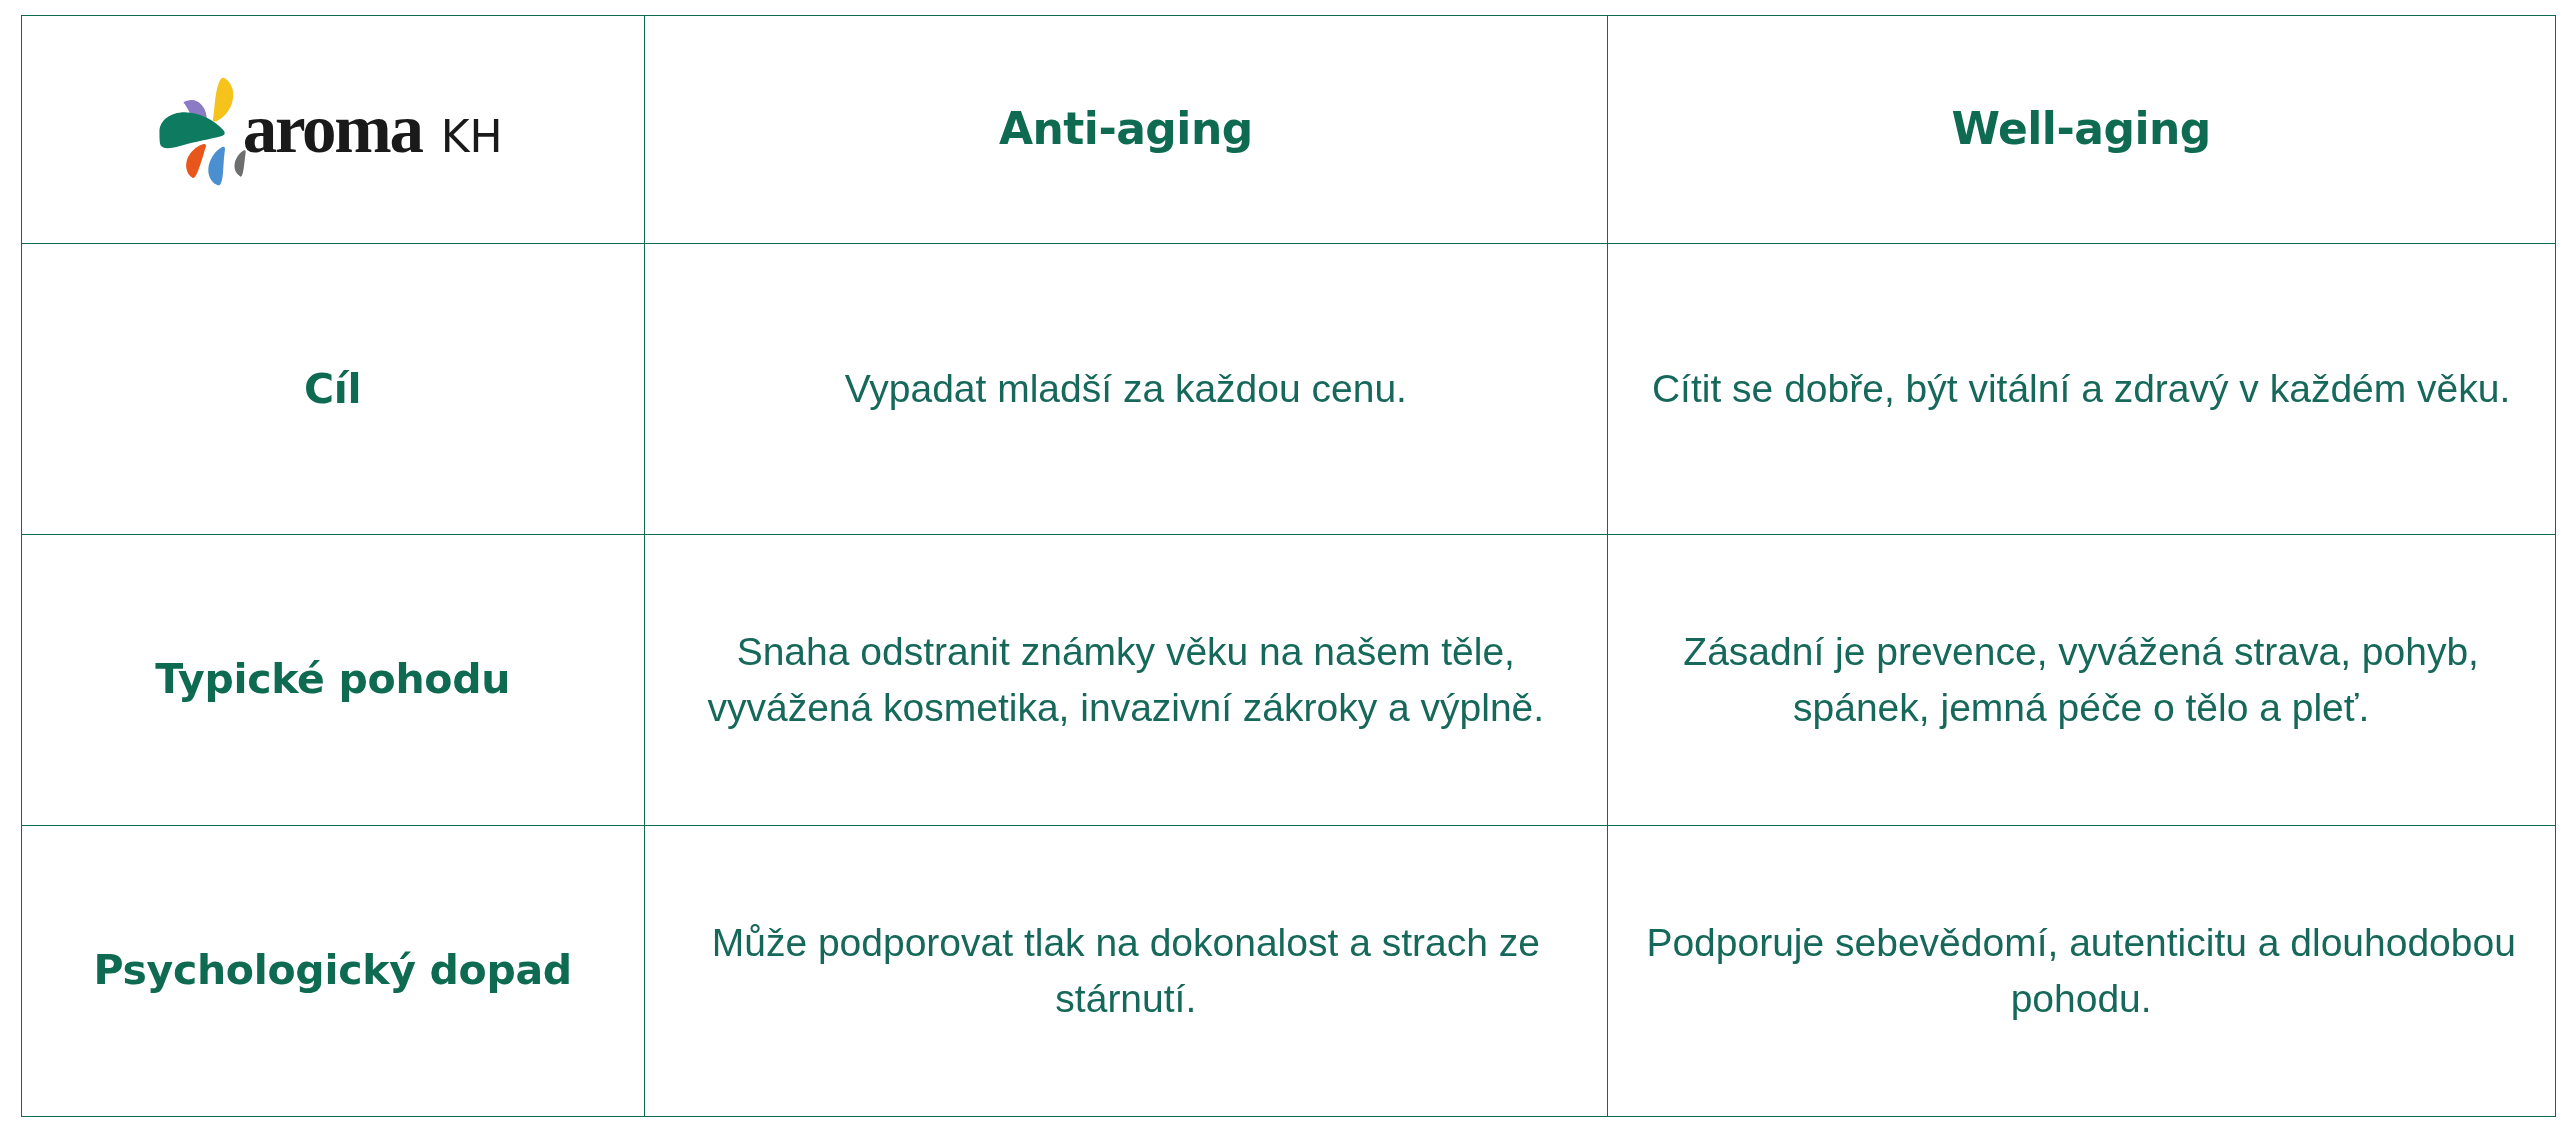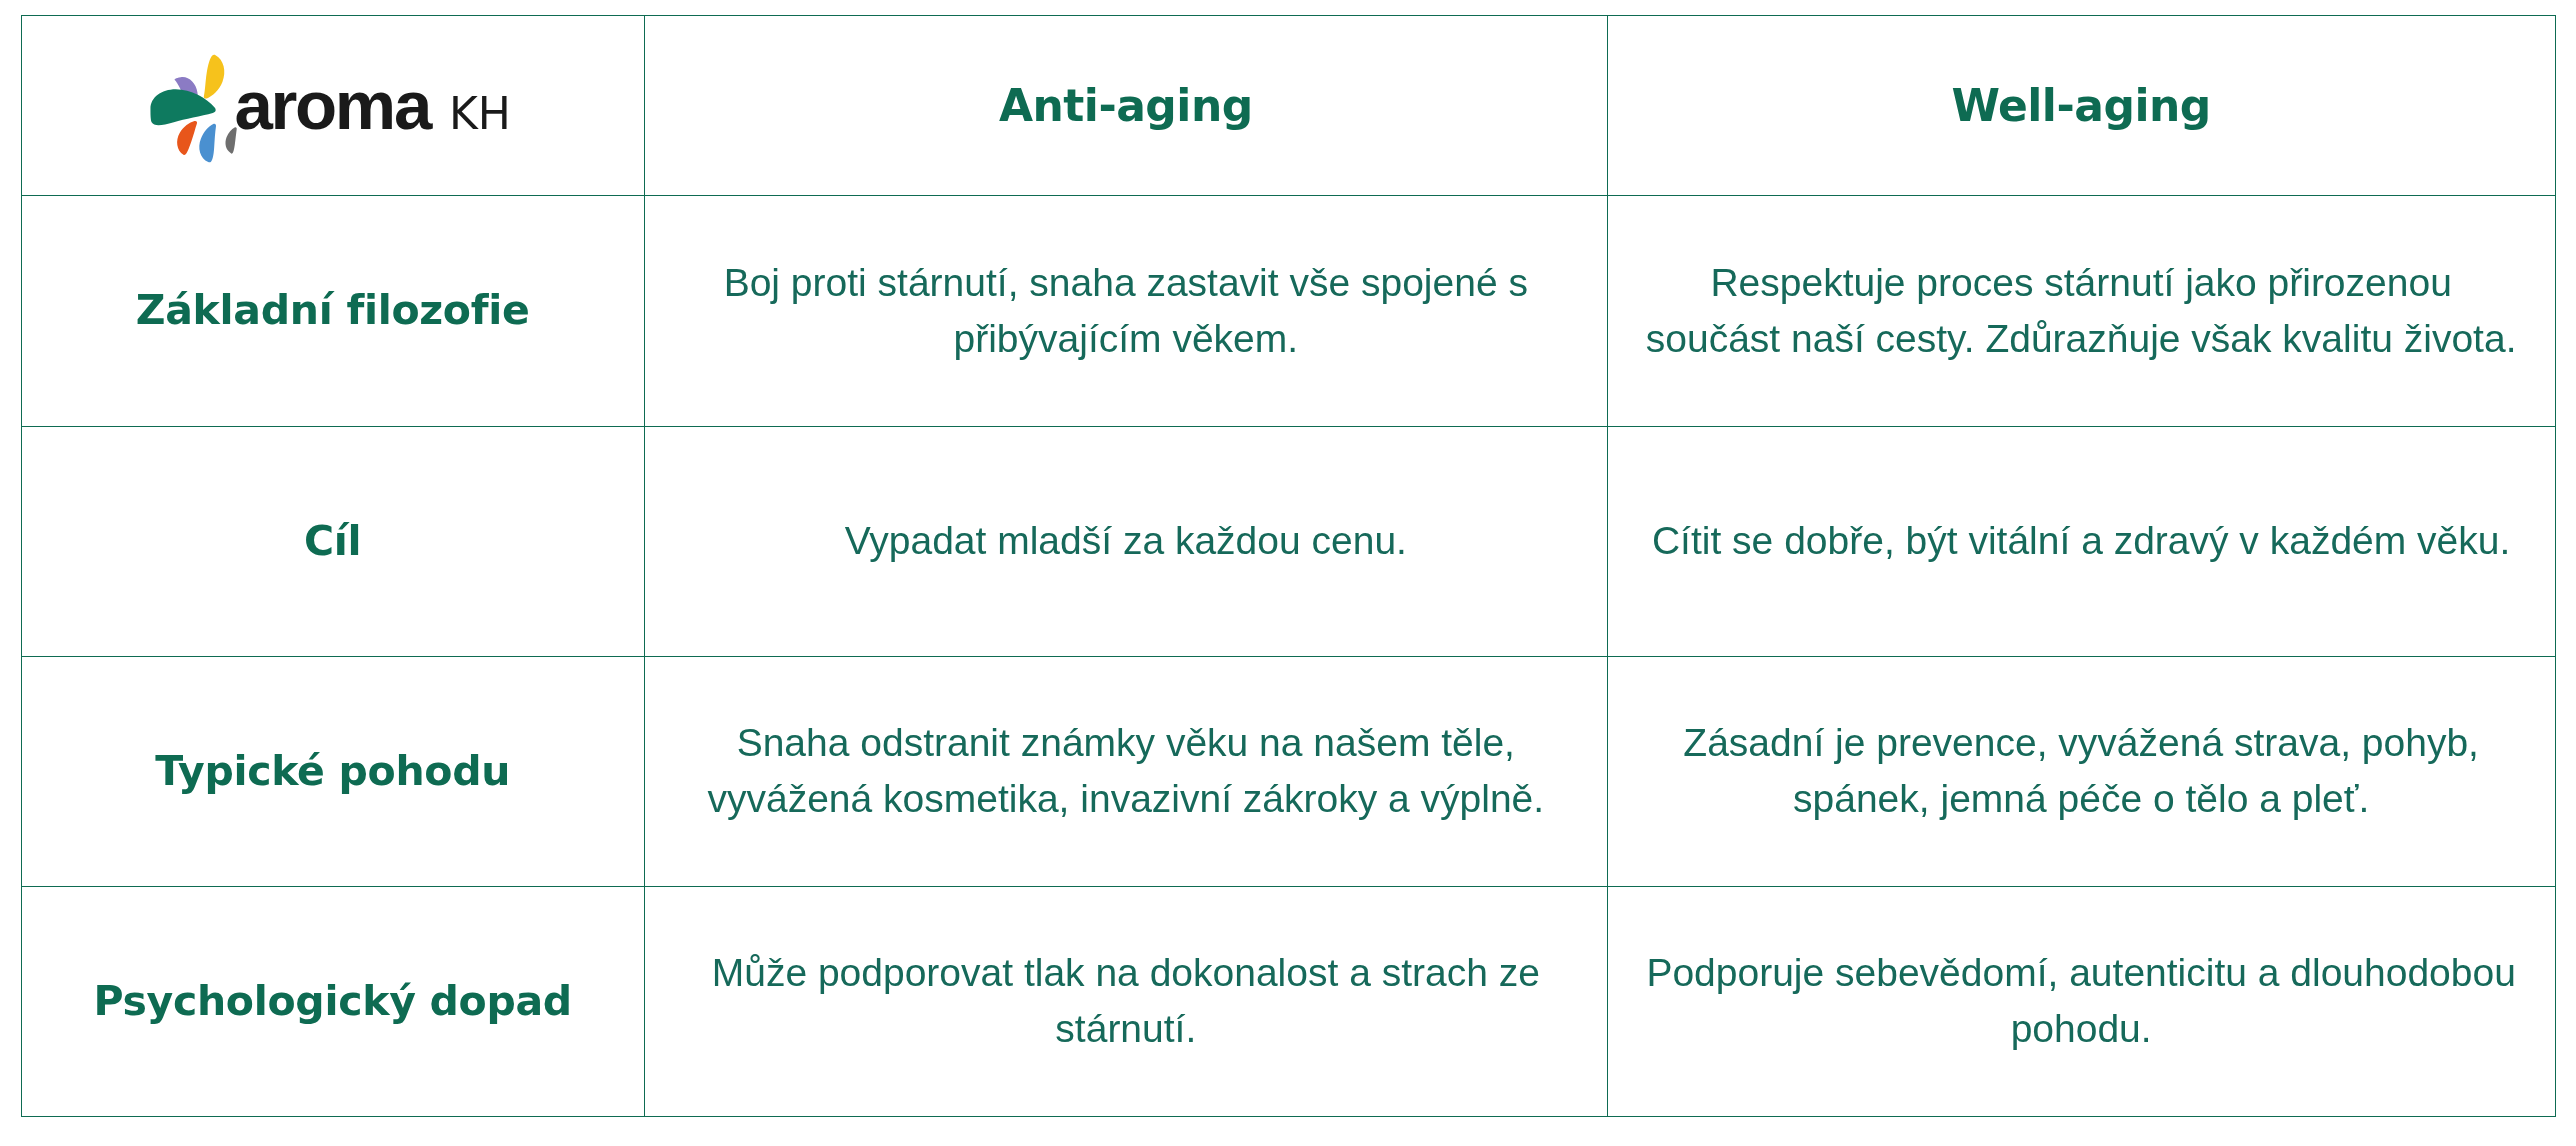--- a/index.html
+++ b/index.html
@@ -63,21 +63,21 @@
     top: 1.9px;
   }
 
   .logo-word {
     display: flex;
     align-items: baseline;
     position: relative;
     left: -15px;
   }
   .logo-word .w-aroma {
-    font-family: Liberation Sans, sans-serif;
+    font-family: Liberation Serif, serif;
     font-weight: 700;
     font-size: 69px;
     letter-spacing: -2.3px;
     color: #1a1a1a;
     line-height: 1;
   }
   .logo-word .w-kh {
     font-family: "DejaVu Sans", sans-serif;
     font-weight: 400;
     font-size: 44px;
@@ -158,31 +158,20 @@
           </div>
         </td>
         <td>
           <div class="col-head">Anti-aging</div>
         </td>
         <td>
           <div class="col-head">Well-aging</div>
         </td>
       </tr>
 
-      <tr class="body-row">
-        <td>
-          <div class="row-label">Základní filozofie</div>
-        </td>
-        <td class="anti-cell">
-          <div class="cell-text">Boj proti stárnutí, snaha zastavit vše spojené s přibývajícím věkem.</div>
-        </td>
-        <td class="well-cell">
-          <div class="cell-text">Respektuje proces stárnutí jako přirozenou součást naší cesty. Zdůrazňuje však kvalitu života.</div>
-        </td>
-      </tr>
 
       <tr class="body-row">
         <td>
           <div class="row-label">Cíl</div>
         </td>
         <td class="anti-cell">
           <div class="cell-text">Vypadat mladší za každou cenu.</div>
         </td>
         <td class="well-cell">
           <div class="cell-text">Cítit se dobře, být vitální a zdravý v každém věku.</div>

